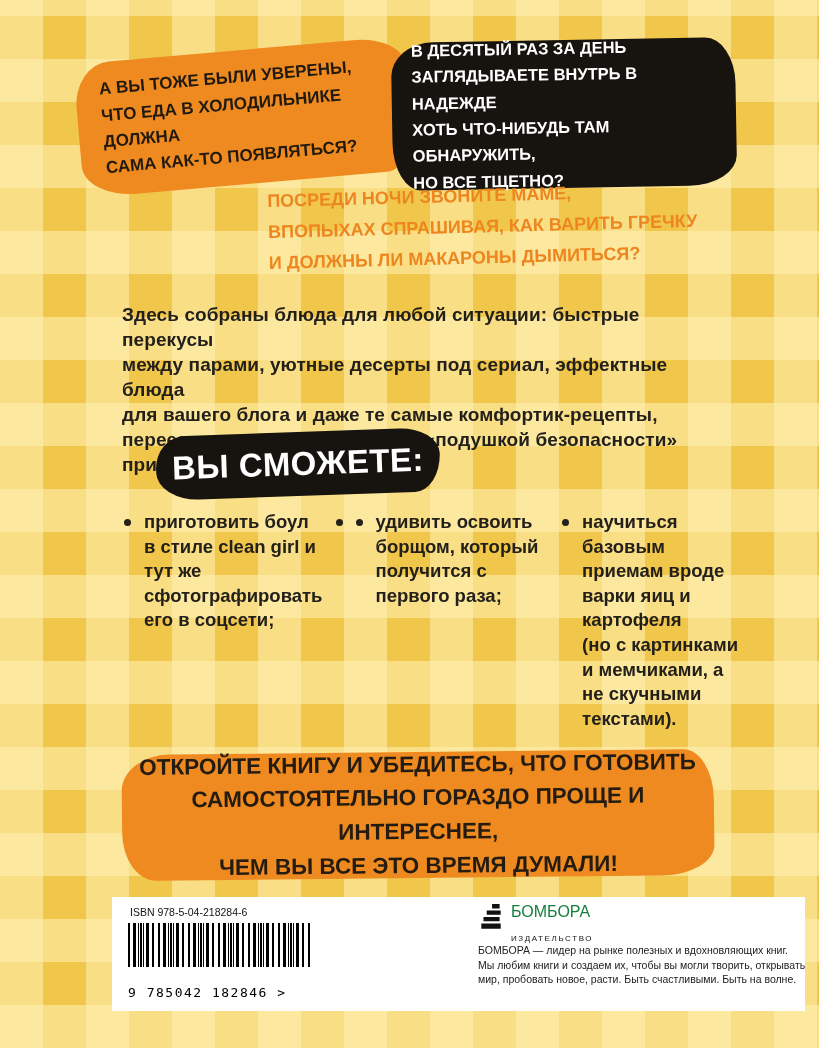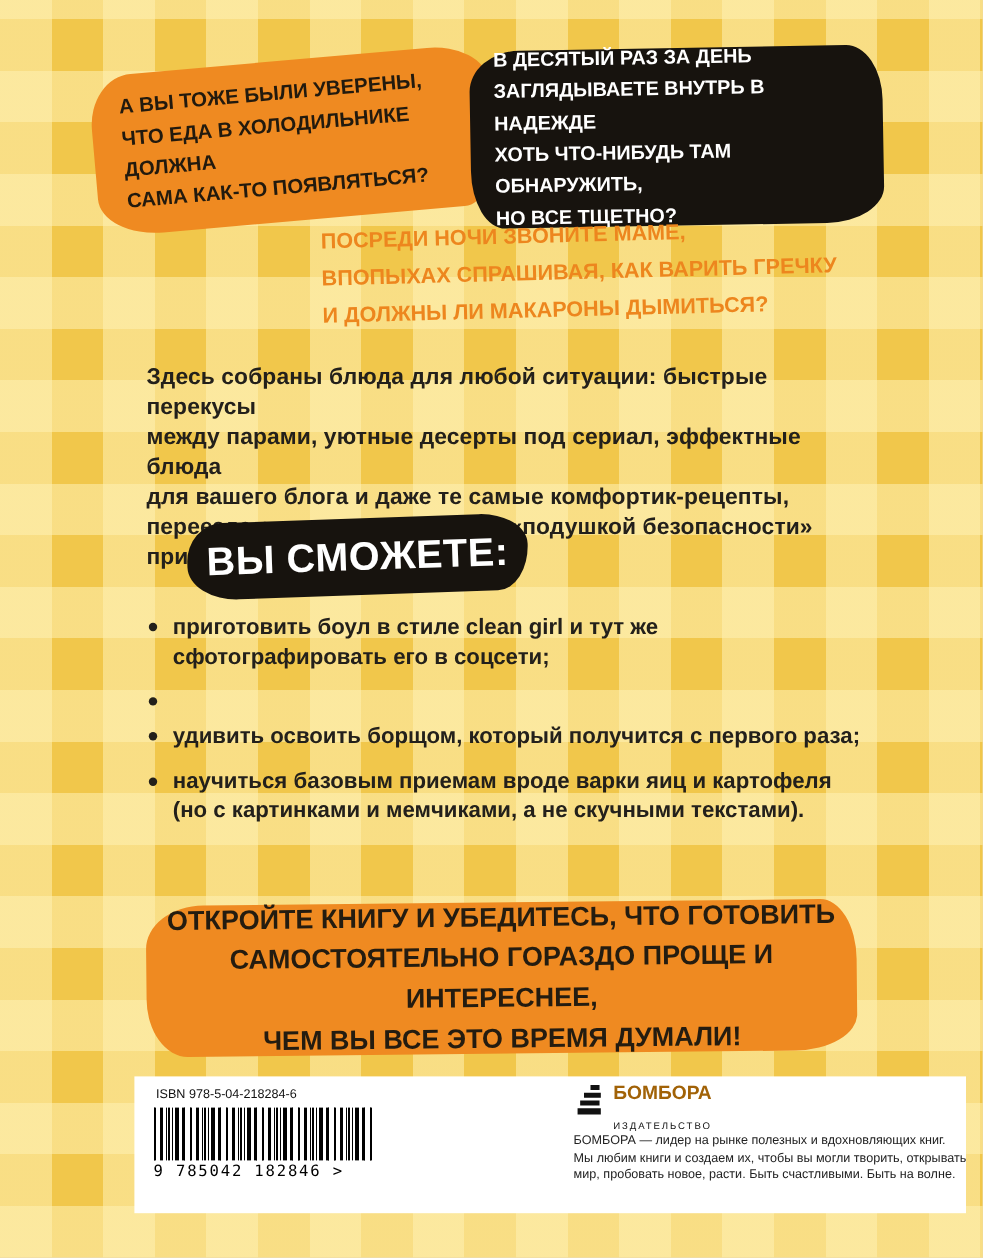--- a/index.html
+++ b/index.html
@@ -51,21 +51,21 @@
 
   .you-can {
     left:156px; top:432px; width:284px; height:64px;
     background:#17130e;
     border-radius:30px 40px 26px 42px / 32px 26px 38px 28px;
     transform:rotate(-2deg);
     justify-content:center;
   }
   .you-can .blob-text { font-size:33px; color:#ffffff; letter-spacing:0.5px; }
 
-  .skills { position:absolute; left:124px; top:510px; width:624px; display:flex; flex-direction:column; gap:13px; }
+  .skills { position:absolute; left:124px; top:510px; width:624px; display:flex; flex-direction:row; gap:13px; }
   .skill { display:flex; gap:13px; font-size:18.5px; line-height:1.33; font-weight:600; color:#23201b; }
   .skill .dot { flex:0 0 auto; width:7px; height:7px; border-radius:50%; background:#23201b; margin-top:9px; }
   .skill .txt { white-space:pre-line; }
 
   .cta {
     left:122px; top:752px; width:592px; height:126px;
     background:#EF8A21;
     border-radius:48px 30px 52px 34px / 36px 50px 30px 48px;
     transform:rotate(-0.6deg);
     justify-content:center;
@@ -75,27 +75,27 @@
   .footer { position:absolute; left:112px; top:897px; width:693px; height:114px; background:#ffffff; }
   .isbn { position:absolute; left:18px; top:9px; font-size:10.5px; color:#111; }
   .barcode-bars {
     position:absolute; left:16px; top:26px; width:182px; height:44px;
     background-color:#fff;
     background-image:
       repeating-linear-gradient(90deg, #000 0 2px, transparent 2px 6px),
       repeating-linear-gradient(90deg, #000 0 1px, transparent 1px 5px);
   }
   .barcode-num {
-    position:absolute; left:16px; top:72px; width:200px;
+    position:absolute; left:16px; top:88px; width:200px;
     font-size:13px; letter-spacing:1.5px; color:#000;
     font-family:"DejaVu Sans Mono", monospace;
   }
   .publisher { position:absolute; left:366px; top:6px; display:flex; align-items:flex-start; gap:7px; }
   .publisher svg { width:26px; height:28px; fill:#111; }
-  .pub-name { font-size:16px; font-weight:bold; color:#a16207; line-height:1.1; }
+  .pub-name { font-size:16px; font-weight:normal; color:#15803d; line-height:1.1; }
   .pub-sub { font-size:8px; letter-spacing:1.6px; color:#111; margin-top:13px; }
   .about {
     position:absolute; left:366px; top:46px; width:338px;
     font-size:10.5px; line-height:1.4; color:#222; white-space:pre-line;
   }
 </style>
 </head>
 <body>
 
 <div class="cover">

